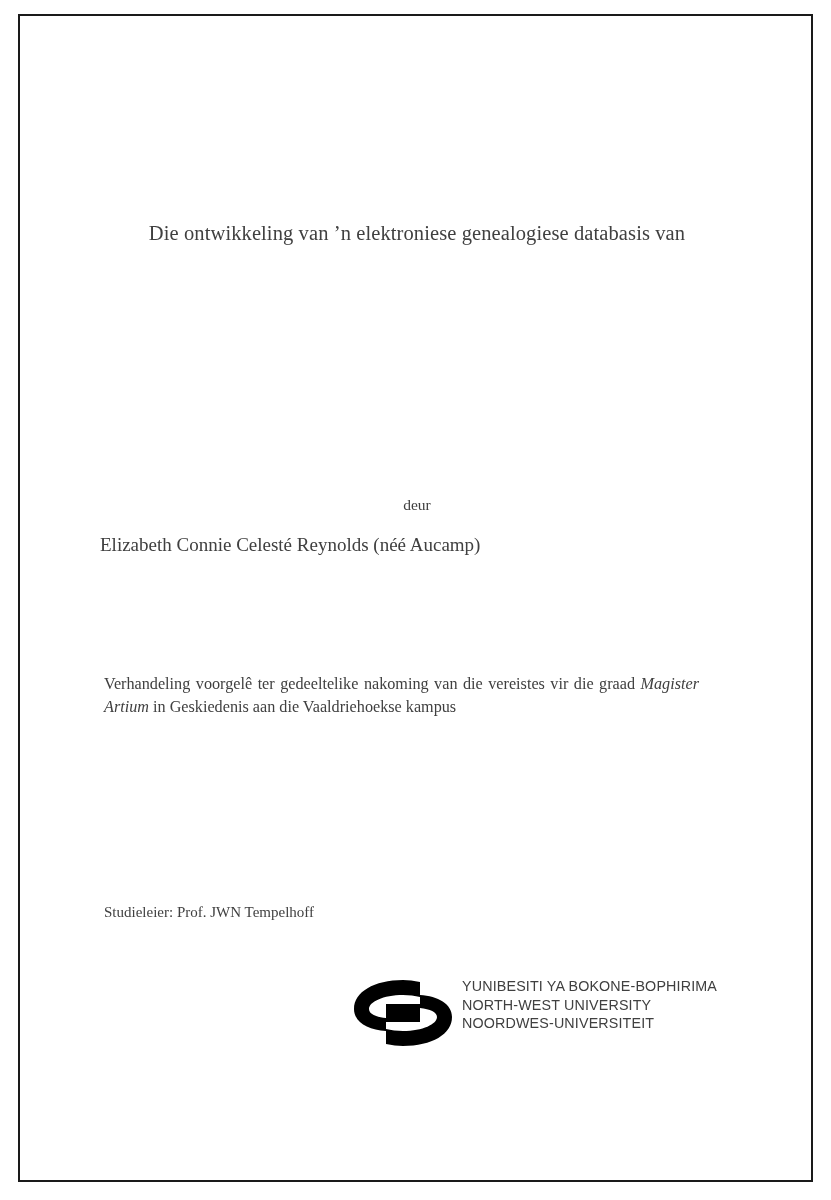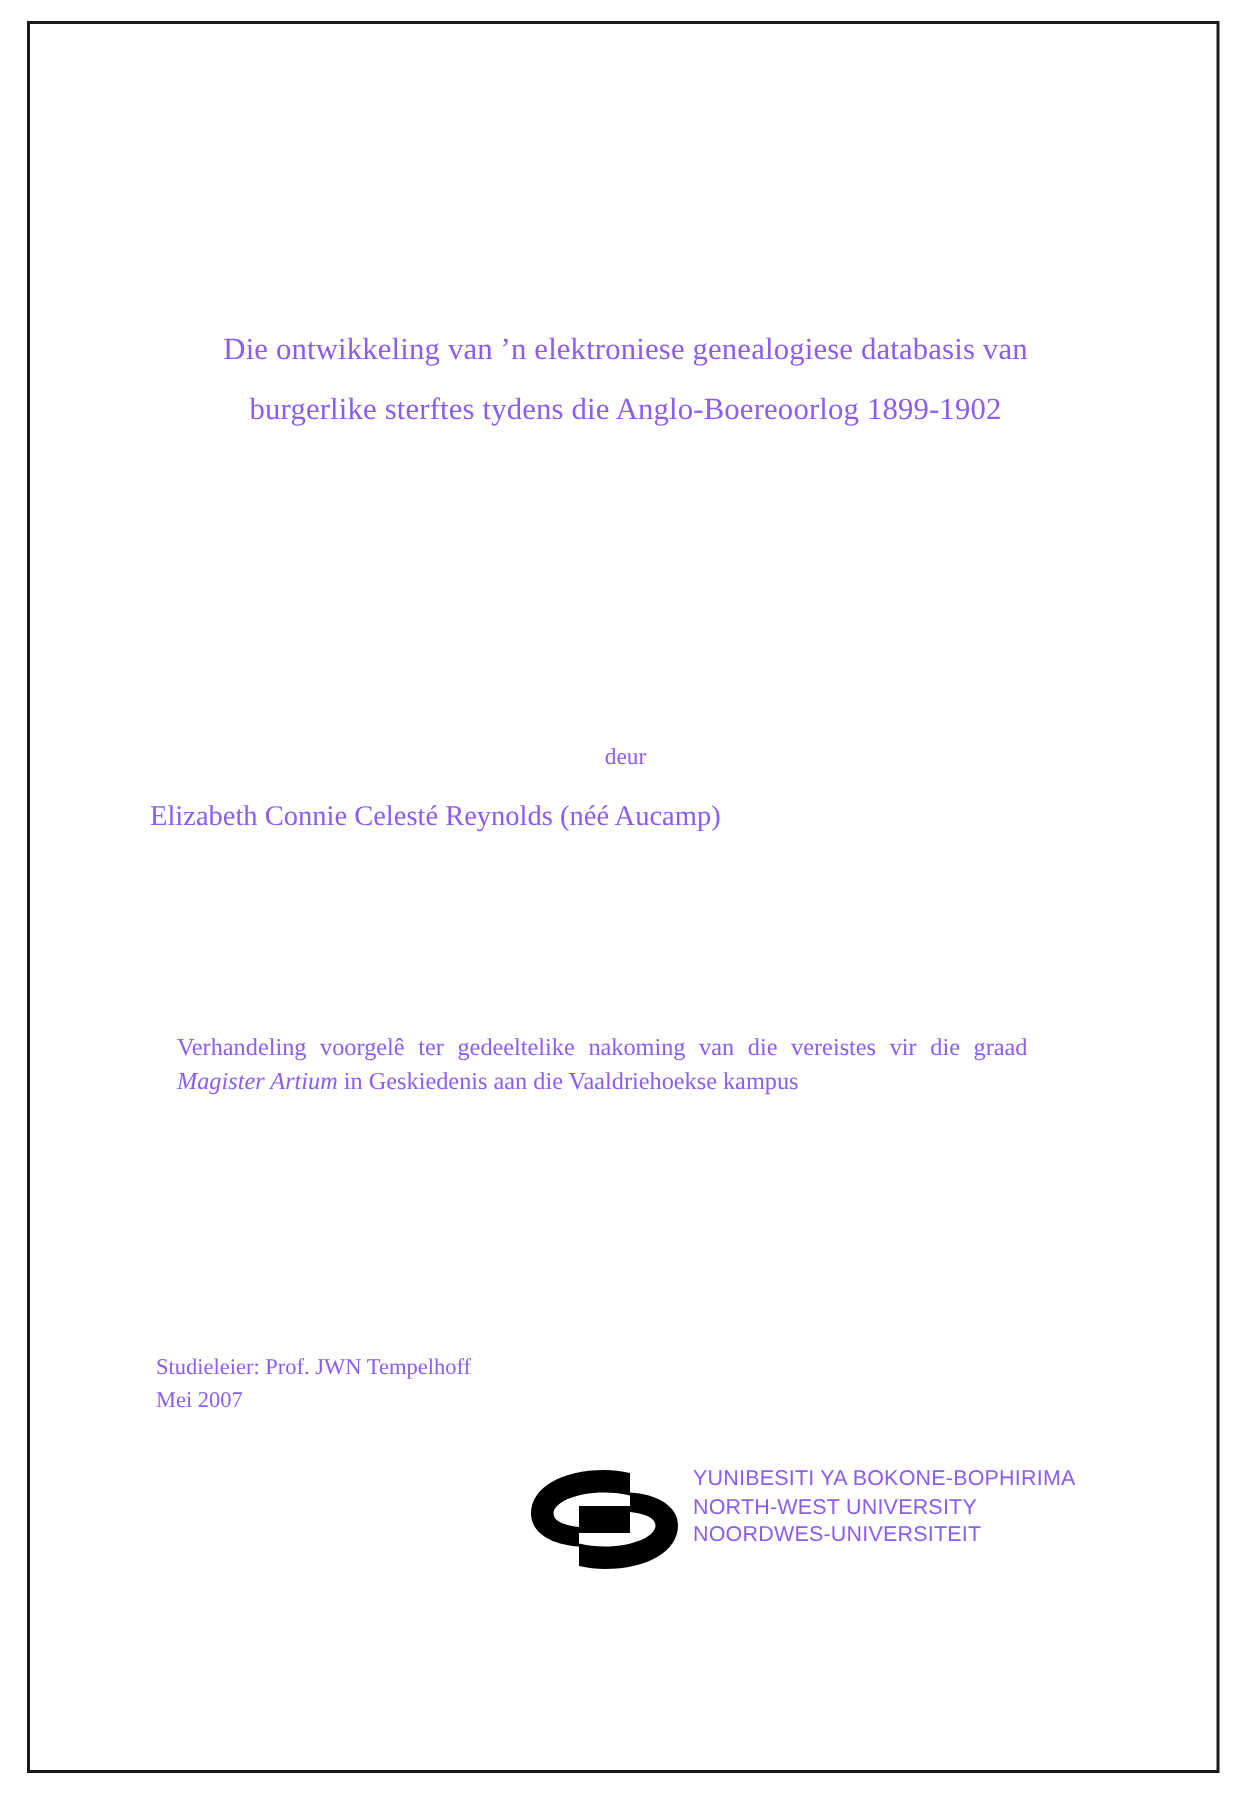--- a/index.html
+++ b/index.html
@@ -6,21 +6,21 @@
     margin: 0;
     padding: 0;
     background: #ffffff;
   }
   .page {
     position: relative;
     width: 831px;
     height: 1200px;
     background: #ffffff;
     font-family: "Liberation Serif", serif;
-    color: #8b5cf6;
+    color: #404040;
     overflow: hidden;
   }
   
   .page-border {
     position: absolute;
     left: 18px;
     top: 14px;
     width: 795px;
     height: 1168px;
     border: 2px solid #1a1a1a;
@@ -66,21 +66,21 @@
   }
 
   .statement {
     position: absolute;
     top: 659px;
     left: 4px;
     width: 595px;
     font-size: 16.2px;
     line-height: 1.45;
   }
-  .statement p { margin: 14px; }
+  .statement p { margin: 0; }
   .statement .justified {
     text-align: justify;
     text-justify: inter-word;
   }
   .statement i { font-style: italic; }
 
   .supervisor {
     position: absolute;
     top: 888px;
     left: 4px;
@@ -118,34 +118,32 @@
 </head>
 <body>
 
 <div class="page">
   <div class="page-border"></div>
 
   <div class="content">
 
     <div class="title-block">
       <span class="title-line">Die ontwikkeling van ’n elektroniese genealogiese databasis van</span>
-      <span class="title-line">burgerlike sterftes tydens die Anglo-Boereoorlog 1899-1902</span>
     </div>
 
     <div class="by-line">deur</div>
 
     <div class="author">Elizabeth Connie Celesté Reynolds (néé Aucamp)</div>
 
     <div class="statement">
       <p class="justified"><span>Verhandeling voorgelê ter gedeeltelike nakoming van die vereistes vir die graad </span><i>Magister Artium</i><span> in Geskiedenis aan die Vaaldriehoekse kampus</span></p>
     </div>
 
     <div class="supervisor">
       <div>Studieleier: Prof. JWN Tempelhoff</div>
-      <div>Mei 2007</div>
     </div>
 
     <div class="logo-wrap">
       <svg class="logo-mark" viewBox="0 0 110 70">
         <path d="M55 2 C26 2 6 14 6 31 C6 44 20 52 38 53 L38 40 C28 39 21 36 21 31 C21 24 35 17 55 17 C61 17 67 17.7 72 19 L72 4 C66 2.7 60.5 2 55 2 Z" fill="#000000"></path>
         <path d="M55 68 C84 68 104 56 104 39 C104 26 90 18 72 17 L72 30 C82 31 89 34 89 39 C89 46 75 53 55 53 C49 53 43 52.3 38 51 L38 66 C44 67.3 49.5 68 55 68 Z" fill="#000000"></path>
         <rect x="38" y="26" width="34" height="18" fill="#000000"></rect>
       </svg>
       <div class="logo-text">
         <div>YUNIBESITI YA BOKONE-BOPHIRIMA</div>

